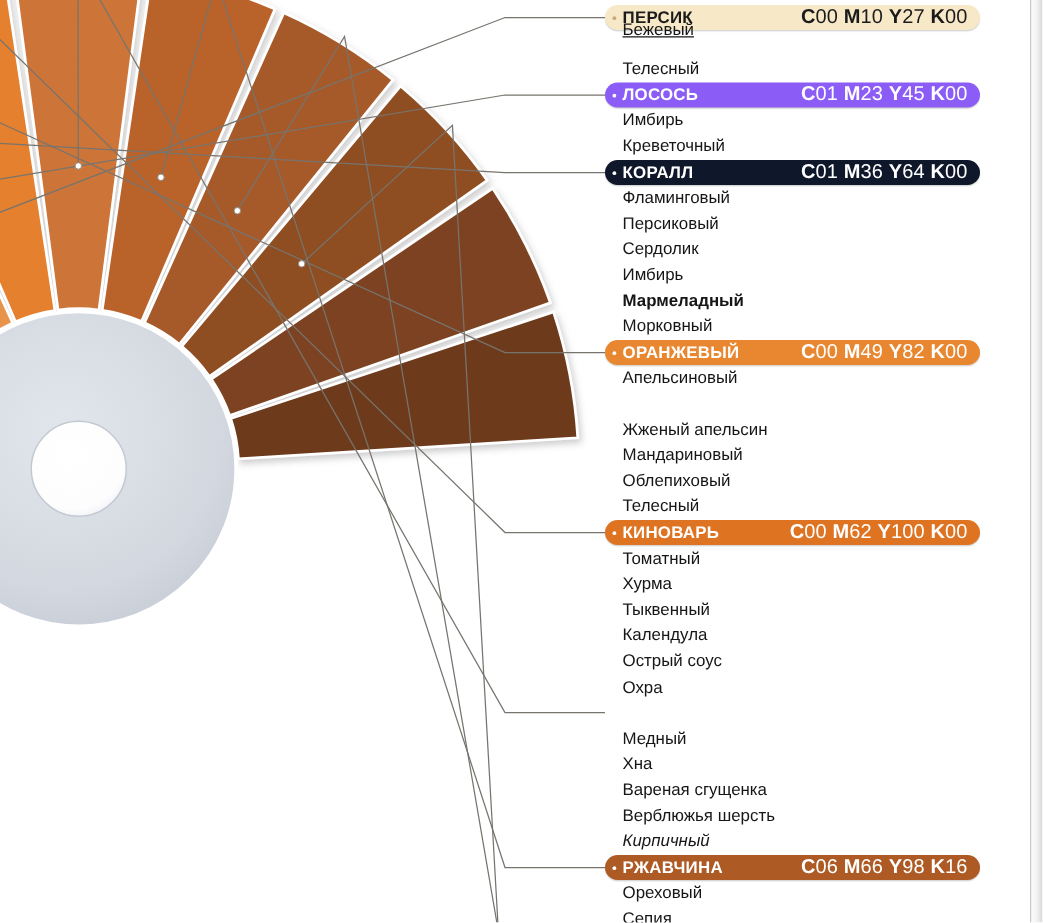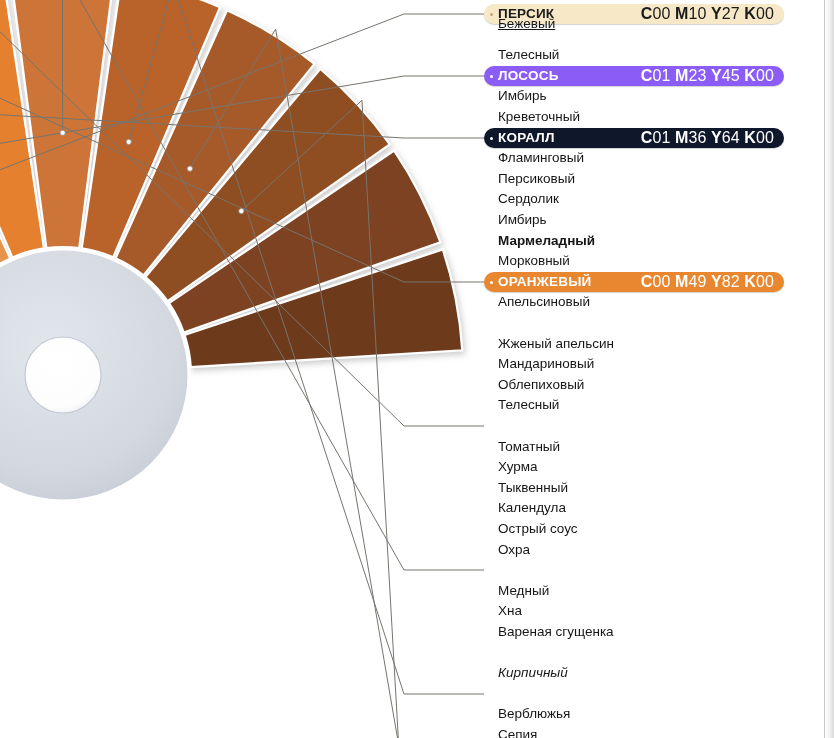--- a/index.html
+++ b/index.html
@@ -184,29 +184,32 @@
       <div class="row sub" style="top: 189px;">Сердолик</div>
       <div class="row sub" style="top: 210px;">Имбирь</div>
       <div class="row sub" style="top: 231px; font-weight: bold;">Мармеладный</div>
       <div class="row sub" style="top: 251px;">Морковный</div>
       <div class="row head" style="top: 272px; background: rgb(232, 135, 47);"><span class="bullet"></span><span class="nm">ОРАНЖЕВЫЙ</span><span class="cmyk"><b>C</b><i>00</i> <b>M</b><i>49</i> <b>Y</b><i>82</i> <b>K</b><i>00</i></span></div>
       <div class="row sub" style="top: 292px;">Апельсиновый</div>
       <div class="row sub" style="top: 334px;">Жженый апельсин</div>
       <div class="row sub" style="top: 354px;">Мандариновый</div>
       <div class="row sub" style="top: 375px;">Облепиховый</div>
       <div class="row sub" style="top: 395px;">Телесный</div>
+      <div class="row head" style="top: 416px; background: rgb(222, 115, 33);"><span class="bullet"></span><span class="nm">КИНОВАРЬ</span><span class="cmyk"><b>C</b><i>00</i> <b>M</b><i>62</i> <b>Y</b><i>100</i> <b>K</b><i>00</i></span></div>
       <div class="row sub" style="top: 437px;">Томатный</div>
       <div class="row sub" style="top: 457px;">Хурма</div>
       <div class="row sub" style="top: 478px;">Тыквенный</div>
       <div class="row sub" style="top: 498px;">Календула</div>
       <div class="row sub" style="top: 519px;">Острый соус</div>
       <div class="row sub" style="top: 540px;">Охра</div>
       <div class="row sub" style="top: 581px;">Медный</div>
       <div class="row sub" style="top: 601px;">Хна</div>
       <div class="row sub" style="top: 622px;">Вареная сгущенка</div>
+      <div class="row sub" style="top: 643px;">Верблюжья шерсть</div>
       <div class="row sub" style="top: 663px; font-style: italic;">Кирпичный</div>
-      <div class="row sub" style="top: 704px;">Верблюжья</div>
+      <div class="row head" style="top: 684px; background: rgb(173, 90, 36);"><span class="bullet"></span><span class="nm">РЖАВЧИНА</span><span class="cmyk"><b>C</b><i>06</i> <b>M</b><i>66</i> <b>Y</b><i>98</i> <b>K</b><i>16</i></span></div>
+      <div class="row sub" style="top: 704px;">Ореховый</div>
       <div class="row sub" style="top: 725px;">Сепия</div>
     </div>
 
   <div id="page-edge"></div>
   <div id="page-edge-line"></div>
 </div>
 
 </body></html>

